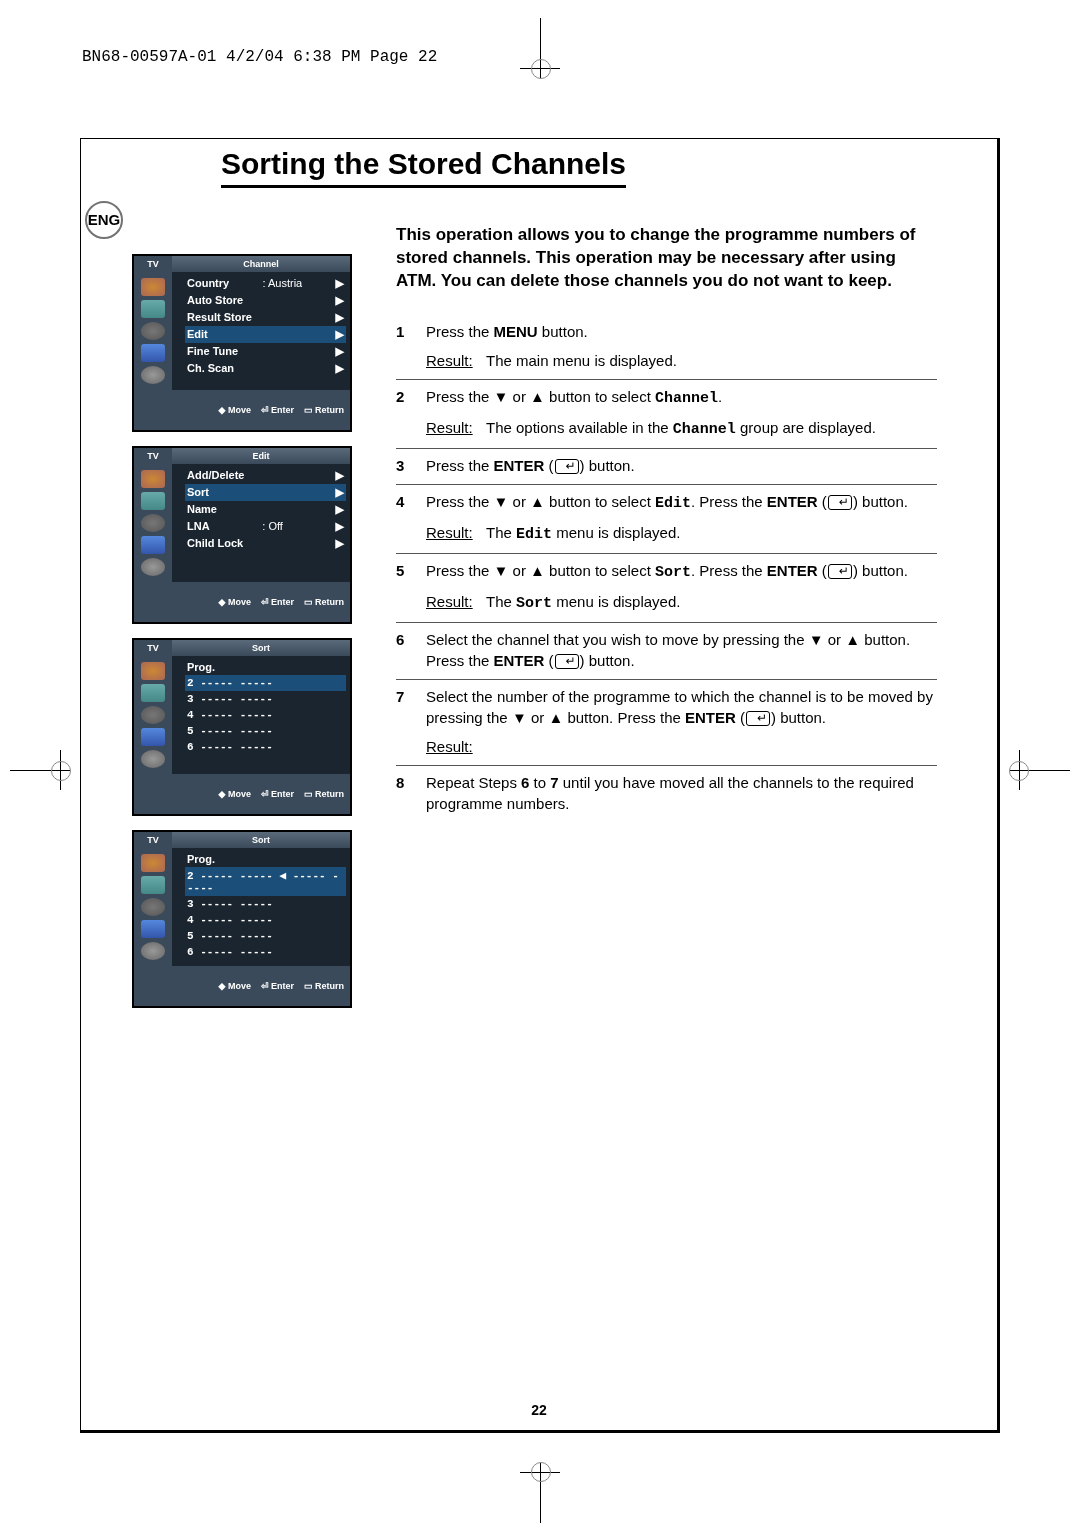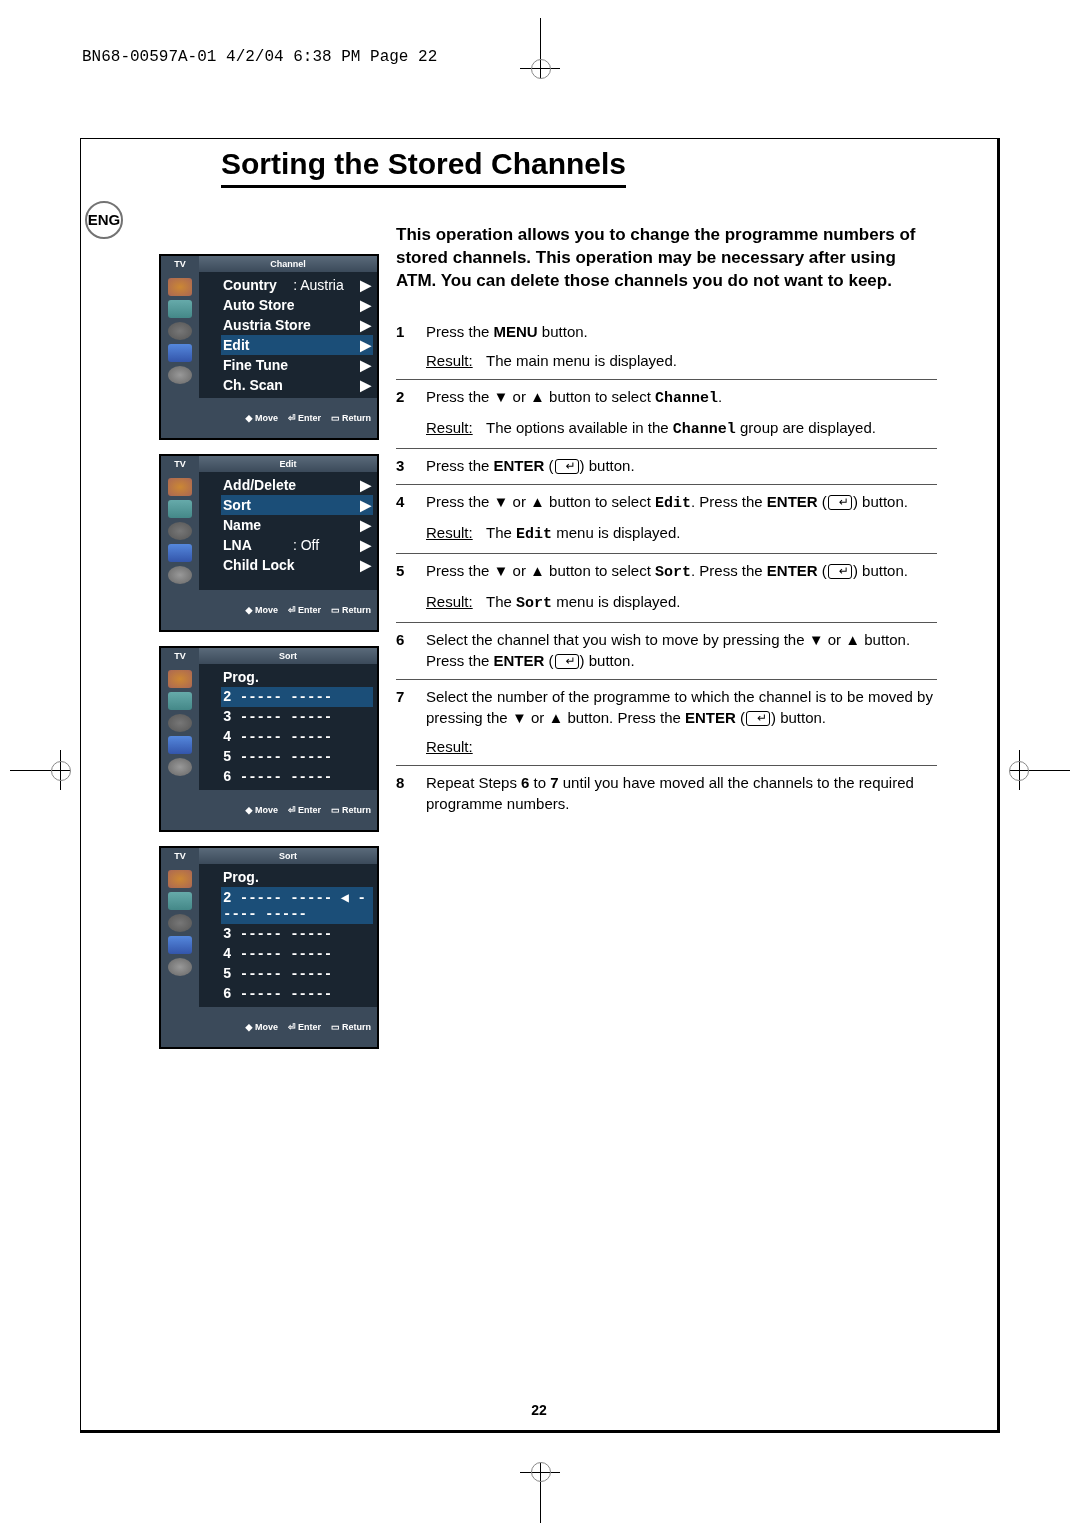--- a/index.html
+++ b/index.html
@@ -5,35 +5,35 @@
   body{margin:0;background:#fff;font-family:Arial,Helvetica,sans-serif;color:#000}
   .page{width:1080px;height:1525px;margin:8px auto;position:relative;box-sizing:border-box}
   .crop-mark{position:absolute;pointer-events:none}
   .crop-v{width:1px;height:60px;background:#000}
   .crop-h{height:1px;width:60px;background:#000}
   .circ{width:18px;height:18px;border:1px solid #888;border-radius:50%;position:absolute}
   .header-info{position:absolute;top:40px;left:82px;font-family:"Courier New",monospace;font-size:16px;color:#000}
   .container{position:absolute;top:130px;left:80px;right:80px;bottom:100px;border:1px solid #000;border-right:3px solid #000;border-bottom:3px solid #000}
   .title{position:absolute;top:8px;left:140px;font-weight:bold;font-size:30px;border-bottom:3px solid #000;padding-bottom:4px}
   .lang{position:absolute;top:62px;left:4px;width:34px;height:34px;border-radius:50%;border:2px solid #737373;font-weight:bold;font-size:15px;text-align:center;line-height:34px}
-  .osd-col{position:absolute;left:78px;top:115px;width:220px}
+  .osd-col{position:absolute;left:51px;top:115px;width:220px}
   .osd{border:2px solid #000;margin-bottom:14px}
   .osd-inner{background:#1a2530;padding:0;position:relative}
   .osd-head{display:flex;font-size:9px;font-weight:bold;color:#fff}
   .osd-tv{width:38px;text-align:center;padding:3px 0;background:#3b4a5a}
   .osd-top{flex:1;text-align:center;padding:3px 0;background:linear-gradient(#5a6a7a,#3b4a5a)}
   .osd-body{display:flex}
   .osd-icons{width:38px;background:#3b4a5a;display:flex;flex-direction:column;align-items:center;padding:4px 0}
   .osd-icon{width:24px;height:18px;margin:2px 0;border-radius:3px;background:#7a8899}
   .osd-icon.a{background:radial-gradient(#c83,#a65)}
   .osd-icon.b{background:linear-gradient(#6aa,#488)}
   .osd-icon.c{background:radial-gradient(#777,#555);border-radius:50%}
   .osd-icon.d{background:linear-gradient(#58d,#35a)}
   .osd-icon.e{background:radial-gradient(#999,#666);border-radius:50%}
-  .osd-list{flex:1;font-size:14px;color:#fff;padding:3px 4px 3px 22px}
+  .osd-list{flex:1;font-size:11px;color:#fff;padding:3px 4px 3px 13px}
   .osd-row{display:flex;justify-content:space-between;padding:2px 2px}
   .osd-row.hi{background:#1b4e78}
   .osd-row span:first-child{font-weight:bold}
   .osd-row .arr{font-weight:bold}
   .osd-foot{background:#3b4a5a;color:#fff;font-size:9px;font-weight:bold;text-align:right;padding:15px 6px}
   .osd-foot span{margin-left:10px}
   .content{position:absolute;top:85px;left:315px;right:60px}
   .intro{font-weight:bold;font-size:17px;line-height:1.35}
   .steps{margin-top:22px;font-size:15px;line-height:1.4}
   .step{display:flex;border-bottom:1px solid #555;padding:6px 0 8px 0}
@@ -92,21 +92,21 @@
                 <div class="osd-row">
                   <span>Country</span>
                   <span>: Austria</span>
                   <span class="arr">▶</span>
                 </div>
                 <div class="osd-row">
                   <span>Auto Store</span>
                   <span class="arr">▶</span>
                 </div>
                 <div class="osd-row">
-                  <span>Austria Store</span>
+                  <span>Result Store</span>
                   <span class="arr">▶</span>
                 </div>
                 <div class="osd-row hi">
                   <span>Edit</span>
                   <span class="arr">▶</span>
                 </div>
                 <div class="osd-row">
                   <span>Fine Tune</span>
                   <span class="arr">▶</span>
                 </div>

